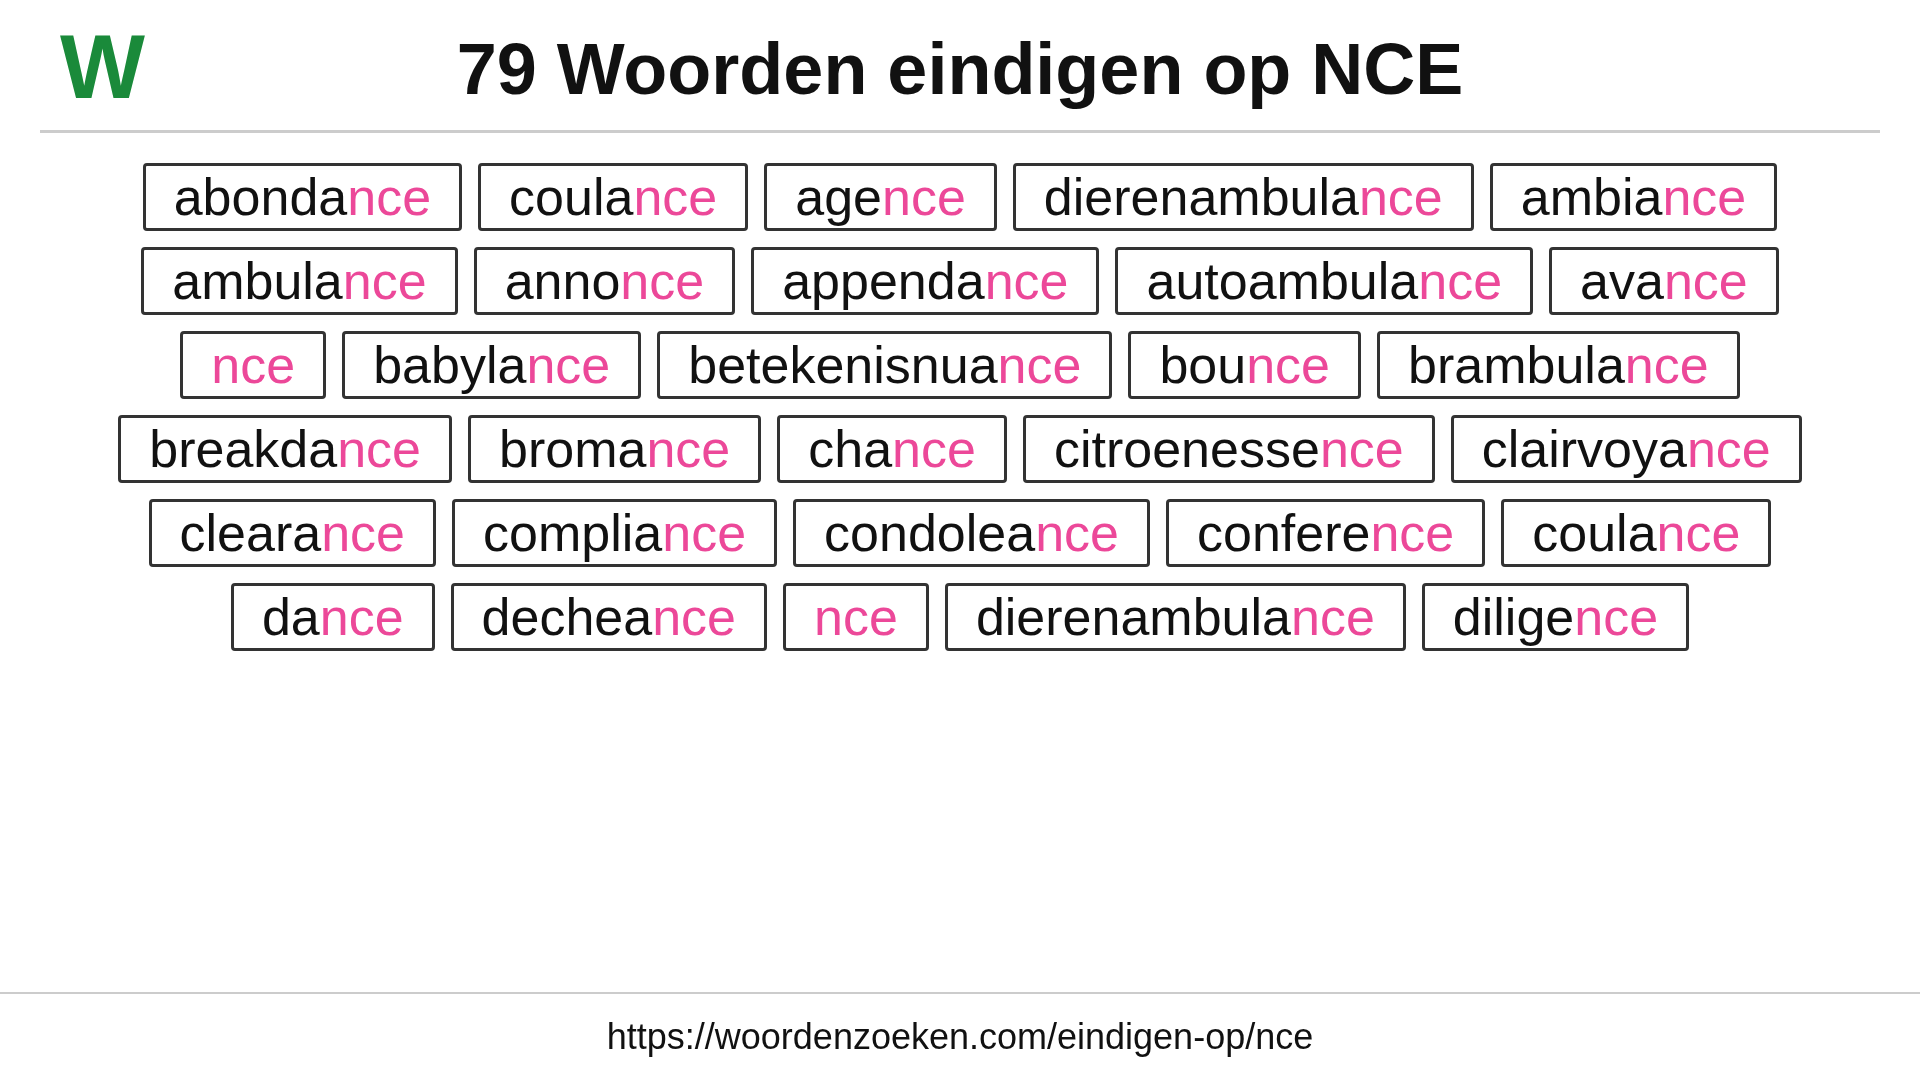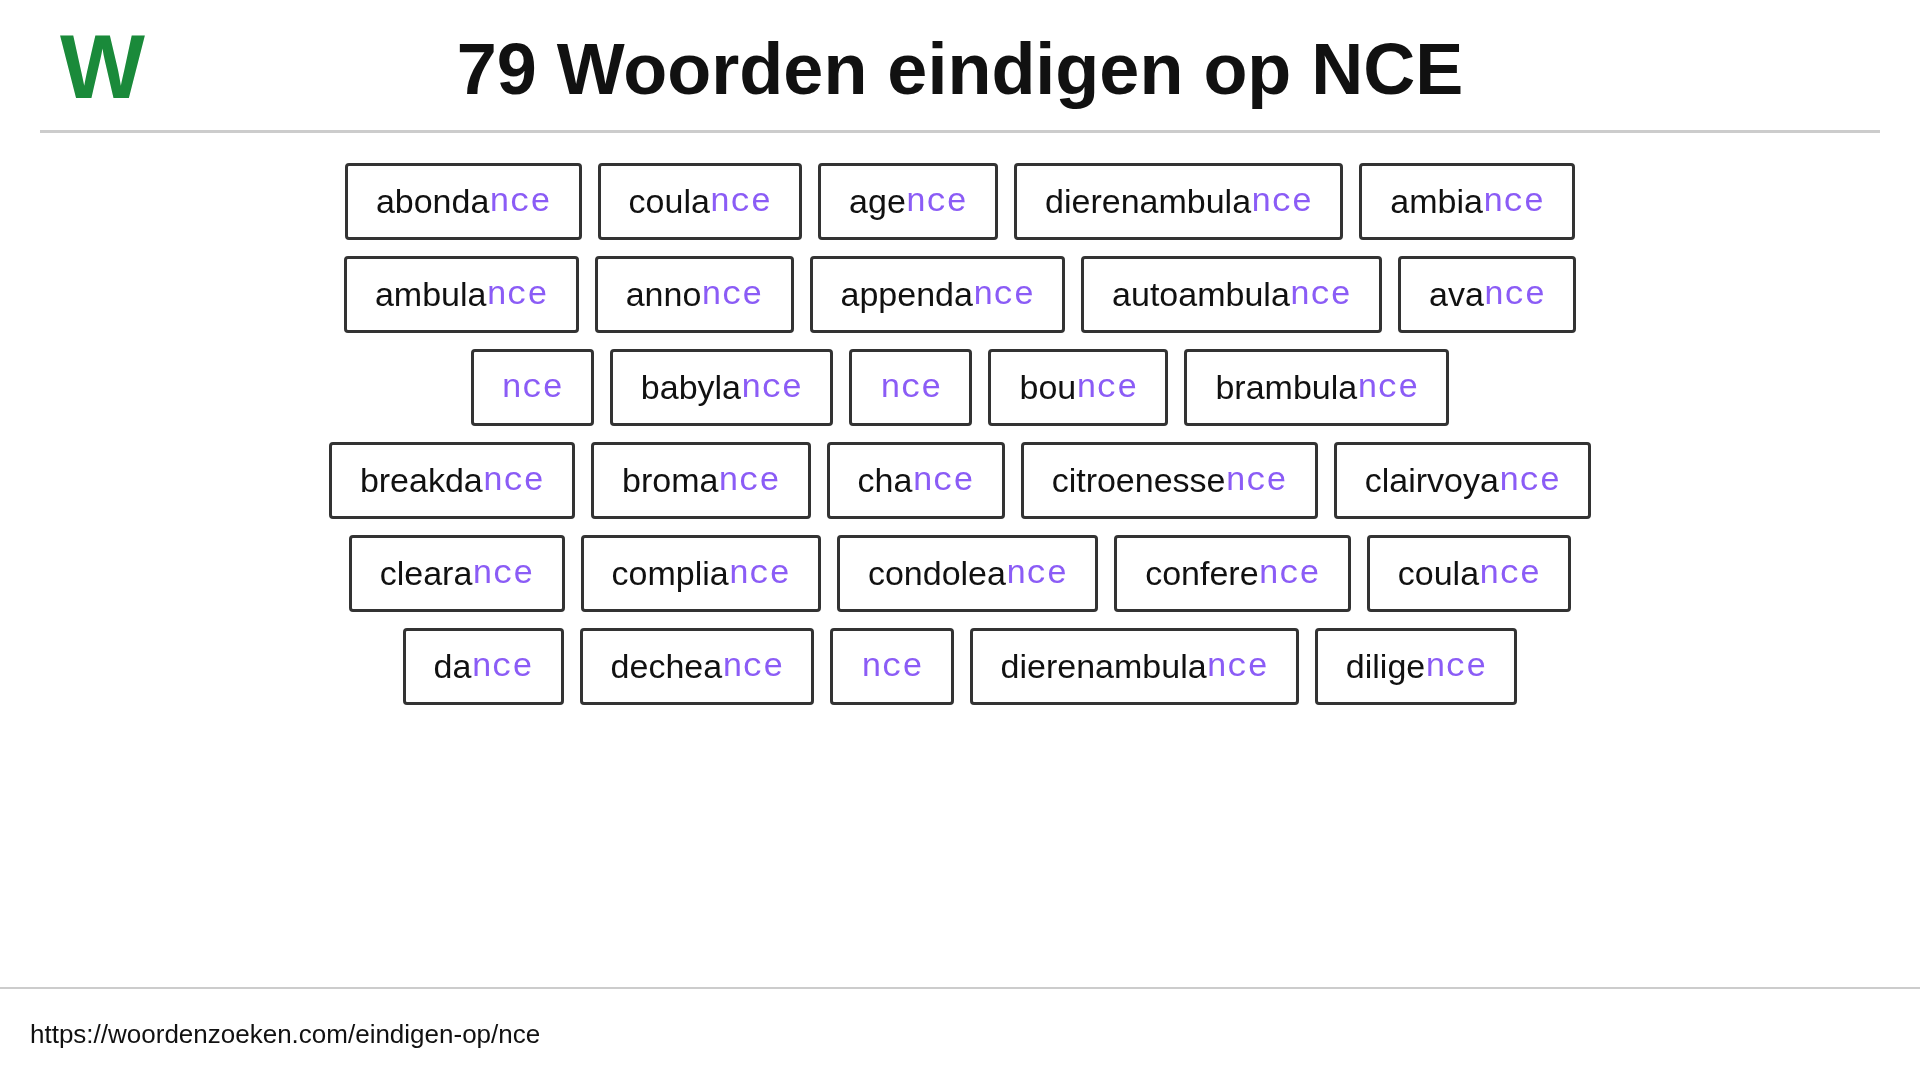--- a/index.html
+++ b/index.html
@@ -56,40 +56,39 @@
       display: flex;
       flex-direction: row;
       gap: 16px;
       justify-content: center;
       flex-wrap: nowrap;
     }
 
     .word-box {
       border: 3px solid #333333;
       border-radius: 4px;
-      padding: 16px 28px;
-      font-size: 34px;
+      padding: 1px 28px;
+      font-size: 52px;
       font-weight: 500;
       color: #111111;
       white-space: nowrap;
       display: flex;
       align-items: center;
       justify-content: center;
       min-width: fit-content;
     }
 
     .word-box .nce {
-      color: #8b5cf6;
-      font-family: Liberation Mono, monospace;
+      color: #ec4899;
     }
 
     .footer {
-      padding: 30px;
-      text-align: left;
-      font-size: 26px;
+      padding: 22px;
+      text-align: center;
+      font-size: 36px;
       color: #111111;
       border-top: 2px solid #cccccc;
     }
   </style>
 </head>
 <body>
 
 <div class="header">
   <div class="logo-w">W</div>
   <h1 class="main-title">79 Woorden eindigen op NCE</h1>
@@ -144,20 +143,21 @@
     </div>
     <div class="word-row">
       <div class="word-box">
         <span class="nce">nce</span>
       </div>
       <div class="word-box">
         <span class="prefix">babyla</span>
         <span class="nce">nce</span>
       </div>
       <div class="word-box">
+        <span class="prefix">betekenisnua</span>
         <span class="nce">nce</span>
       </div>
       <div class="word-box">
         <span class="prefix">bou</span>
         <span class="nce">nce</span>
       </div>
       <div class="word-box">
         <span class="prefix">brambula</span>
         <span class="nce">nce</span>
       </div>

